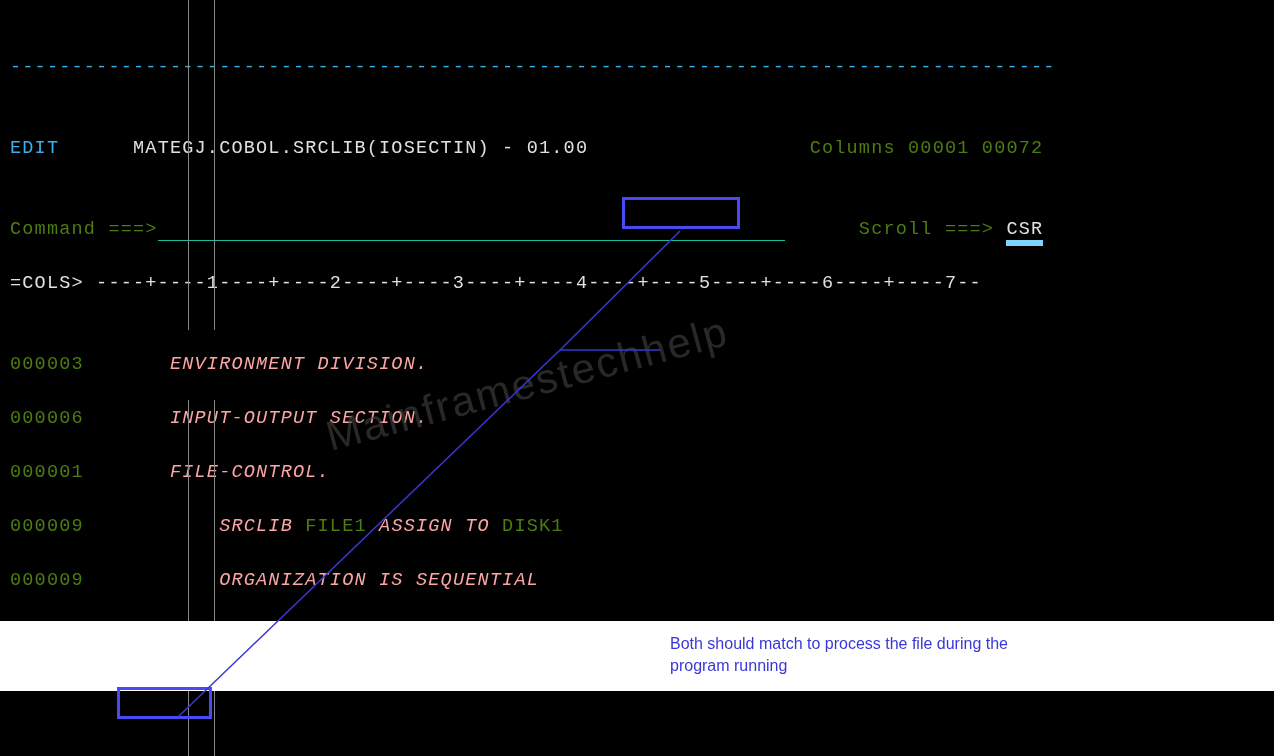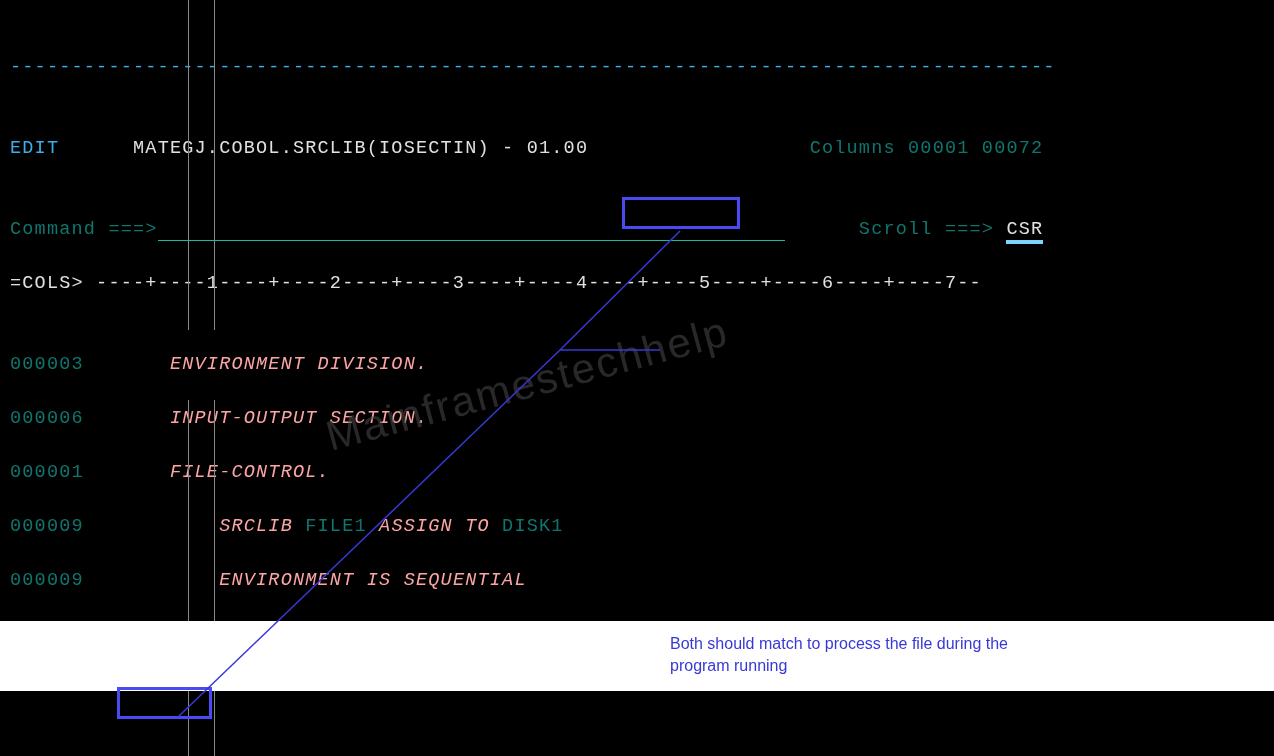--- a/index.html
+++ b/index.html
@@ -10,24 +10,24 @@
     line-height: 27px;
     color: #fff;
     width: 1274px;
     height: 756px;
     overflow: hidden;
     position: relative;
     letter-spacing: 1.2px;
   }
   .term { white-space: pre; }
   .blue   { color: #3daee9; }
-  .green  { color: #0f766e; }
+  .green  { color: #4d7c0f; }
   .red    { color: #fca5a5; font-style: italic; }
   .white  { color: #e0e0e0; }
-  .underline { border-bottom: 4px solid #7dd3fc; }
+  .underline { border-bottom: 6px solid #7dd3fc; }
   .box1 {
     position: absolute;
     border: 3px solid #4a4af5;
     pointer-events: none;
   }
   .annotation-band {
     background: #fff;
     position: relative;
     height: 70px;
   }
@@ -82,21 +82,21 @@
 </div>
 <div style="padding-left:10px">
 <span class="green">Command ===&gt;</span><span class="cmd-in">                                                   </span><span>      </span><span class="green">Scroll ===&gt;</span><span> </span><span class="white underline">CSR</span>
 </div>
 <div style="padding-left:10px"><span class="white">=COLS&gt; ----+----1----+----2----+----3----+----4----+----5----+----6----+----7--</span></div>
 
 <div style="padding-left:10px"><span class="green">000003</span><span>       </span><span class="red">ENVIRONMENT DIVISION.</span></div>
 <div style="padding-left:10px"><span class="green">000006</span><span>       </span><span class="red">INPUT-OUTPUT SECTION.</span></div>
 <div style="padding-left:10px"><span class="green">000001</span><span>       </span><span class="red">FILE-CONTROL.</span></div>
 <div style="padding-left:10px"><span class="green">000009</span><span>       </span><span class="red">    SRCLIB </span><span class="green">FILE1</span><span class="red"> ASSIGN TO </span><span class="green">DISK1</span></div>
-<div style="padding-left:10px"><span class="green">000009</span><span>       </span><span class="red">    ENVIRONMENT IS SEQUENTIAL</span></div>
+<div style="padding-left:10px"><span class="green">000009</span><span>       </span><span class="red">    ORGANIZATION IS SEQUENTIAL</span></div>
 </div>
 
 <div class="annotation-band">
   <div class="annotation-text" style="left:670px; top:12px; white-space:pre-line">Both should match to process the file during the
 program running</div>
 </div>
 
 <div class="box1" style="left:622px; top:197px; width:118px; height:32px"></div>
 <div class="box1" style="left:117px; top:687px; width:95px; height:32px"></div>
 

